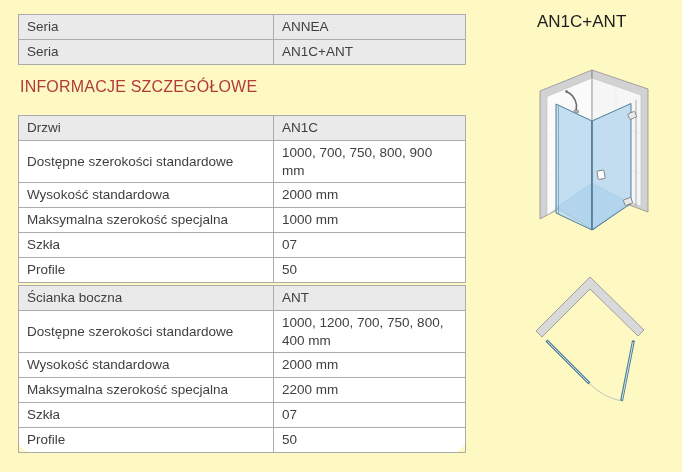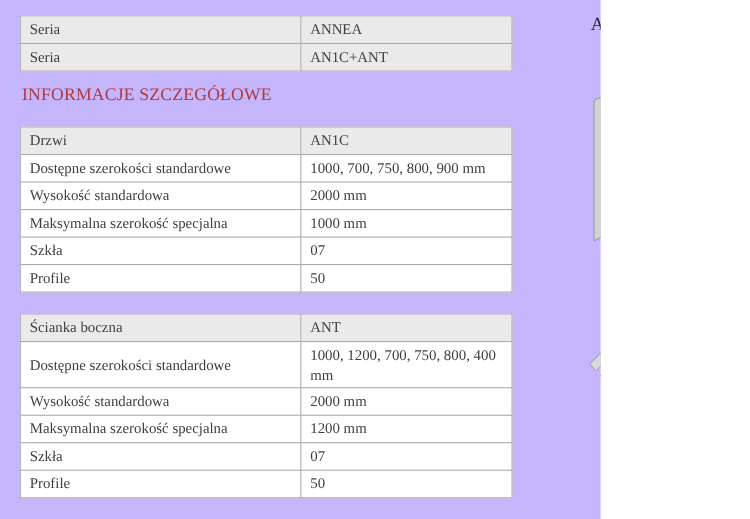--- a/index.html
+++ b/index.html
@@ -1,26 +1,26 @@
 <!DOCTYPE html>
 <html><head>
 <meta charset="utf-8">
 <style>
   html,body{margin:0;padding:0;background:#ffffff;}
-  #page{position:relative;width:546px;height:472px;background:#c4b5fd;overflow:hidden;
-        font-family:Liberation Serif, serif;}
+  #page{position:relative;width:682px;height:472px;background:#fef9c3;overflow:hidden;
+        font-family:Liberation Sans, sans-serif;}
 
   table.spec{position:absolute;left:18px;width:447px;border-collapse:collapse;table-layout:fixed;
              font-size:13.5px;color:#3f3f3f;border:1px solid #9b9b9b;background:#ffffff;}
   table.spec td{border:1px solid #ababab;padding:3px 8px;height:25px;box-sizing:border-box;
                 vertical-align:middle;line-height:1.3;overflow:hidden;}
   table.spec tr.shaded td{background:#eaeaea;}
   #t1{top:14px;}
   #t2{top:115px;}
-  #t3{top:285px;}
+  #t3{top:285px;border-radius:15px;}
 
   #heading{position:absolute;left:20px;top:78px;margin:0;font-size:16px;font-weight:400;
            letter-spacing:.2px;color:#b13a3a;white-space:nowrap;}
 
   #diagram-title{position:absolute;left:537px;top:12px;font-size:17px;color:#1e1e1e;white-space:nowrap;}
 
   #iso-svg{position:absolute;left:530px;top:64px;}
   #plan-svg{position:absolute;left:530px;top:276px;}
 </style>
 </head>
@@ -93,21 +93,21 @@
         <tr>
           <td>Dostępne szerokości standardowe</td>
           <td>1000, 1200, 700, 750, 800, 400 mm</td>
         </tr>
         <tr>
           <td>Wysokość standardowa</td>
           <td>2000 mm</td>
         </tr>
         <tr>
           <td>Maksymalna szerokość specjalna</td>
-          <td>1200 mm</td>
+          <td>2200 mm</td>
         </tr>
         <tr>
           <td>Szkła</td>
           <td>07</td>
         </tr>
         <tr>
           <td>Profile</td>
           <td>50</td>
         </tr>
       </tbody>

